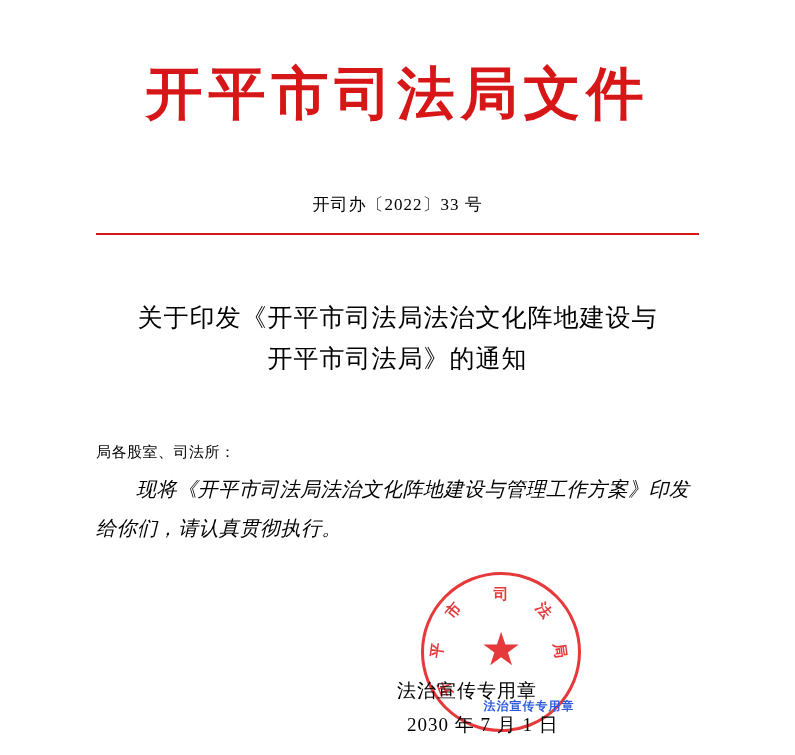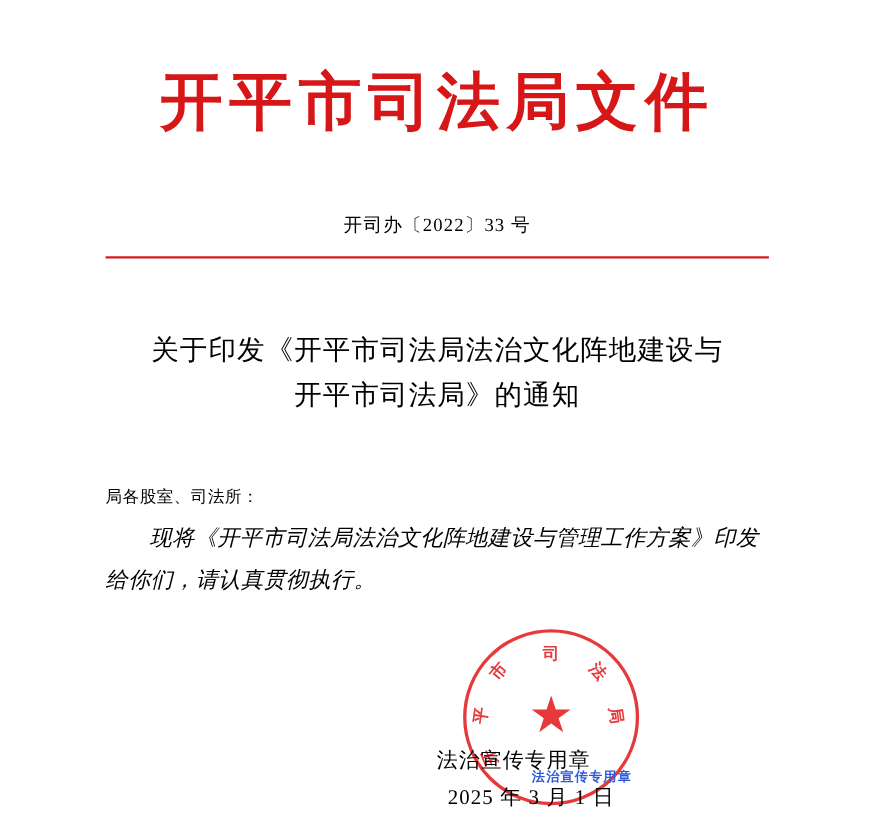--- a/index.html
+++ b/index.html
@@ -178,16 +178,16 @@
         <span class="seal-char" style="left:6px;top:66px;transform:rotate(-82deg);">平</span>
         <span class="seal-char" style="left:128px;top:66px;transform:rotate(82deg);">局</span>
         <span class="seal-char" style="left:14px;top:104px;transform:rotate(-112deg);">开</span>
       </div>
       <div class="seal-star">★</div>
       <div class="seal-bottom">法治宣传专用章</div>
     </div>
 
     <div class="signer">法治宣传专用章</div>
 
-    <div class="sign-date">2025 年 3 月 1 日</div>
+    <div class="sign-date">2030 年 7 月 1 日</div>
   </div>
 
 </div>
 
 </body></html>

